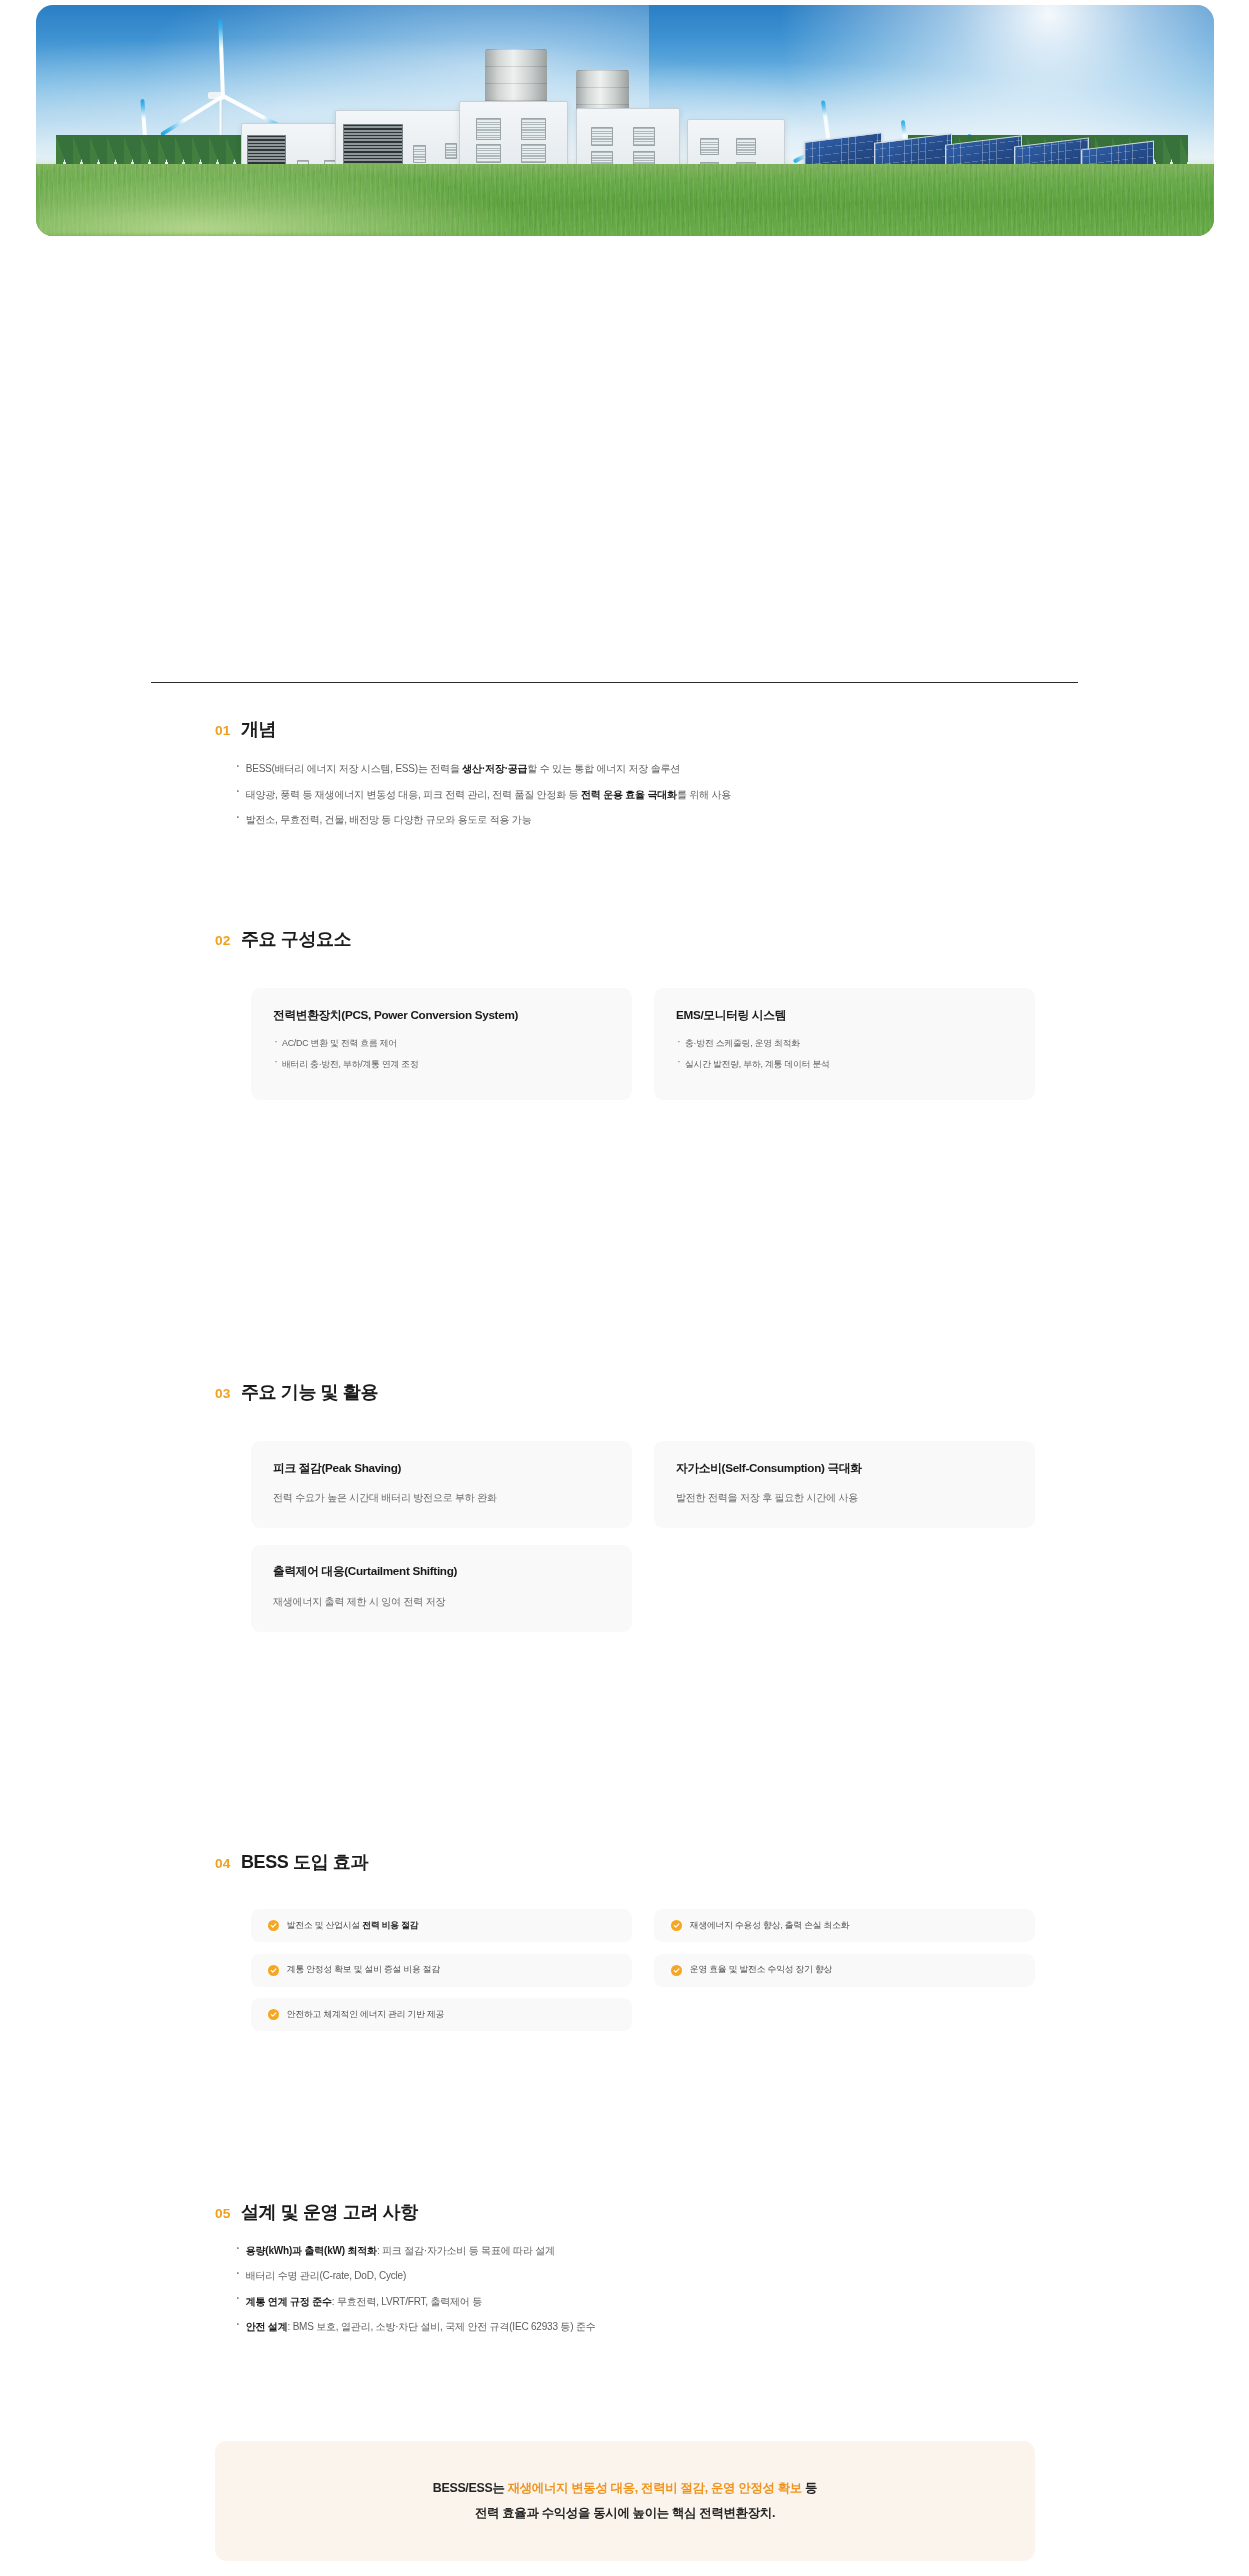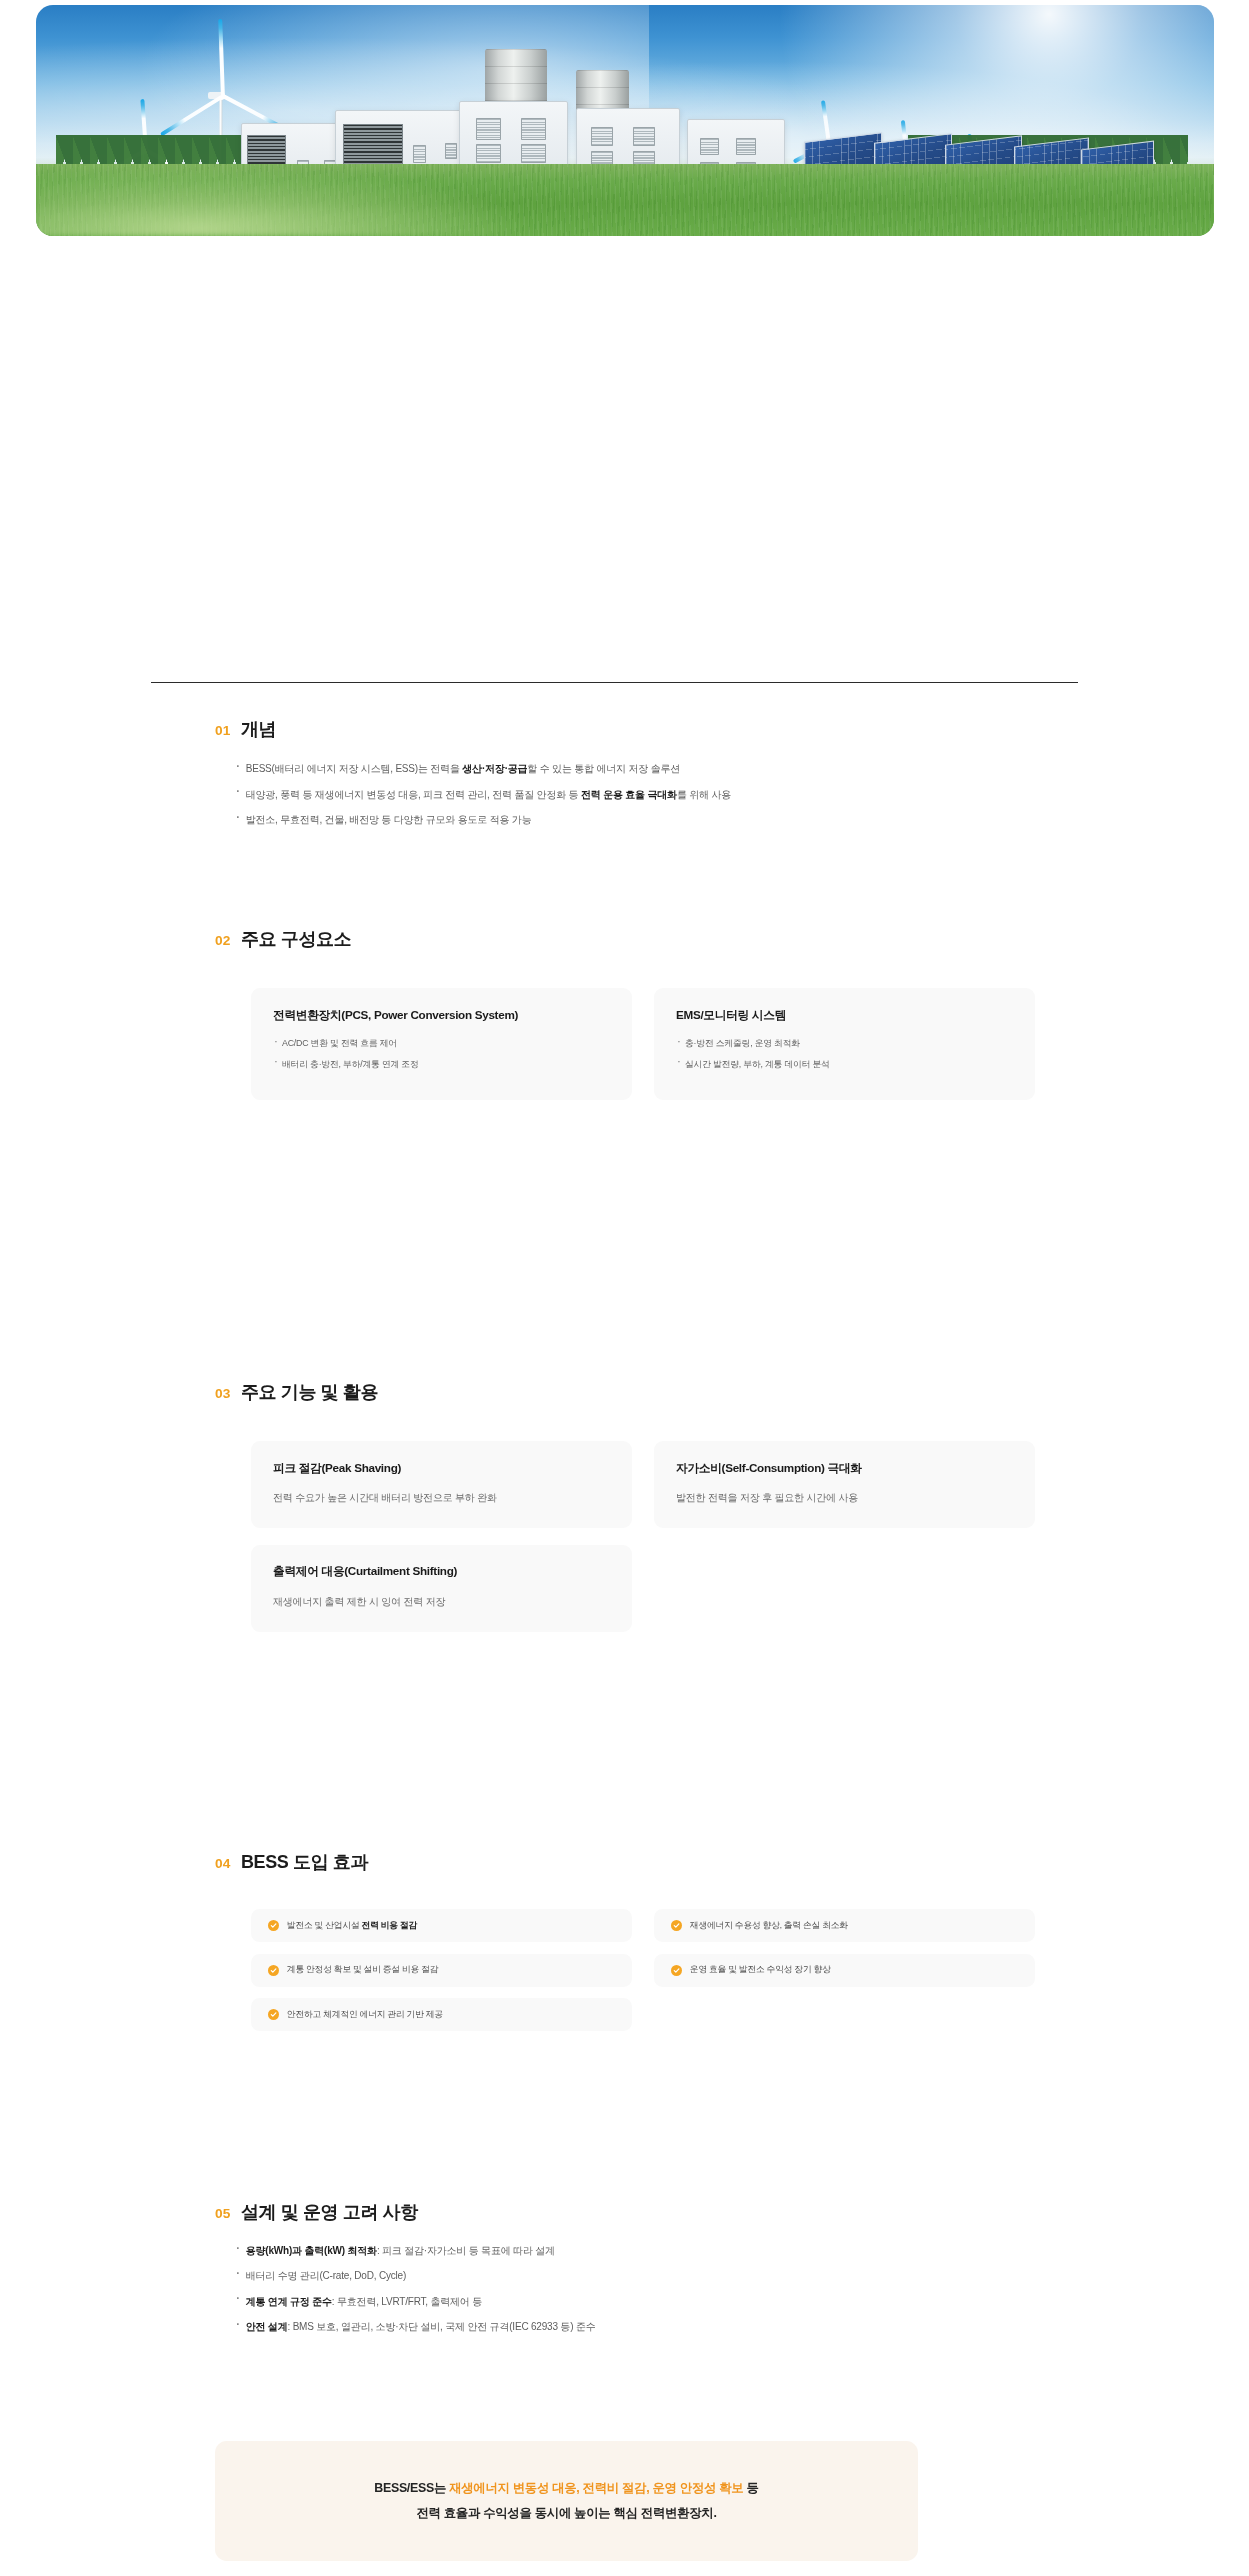--- a/index.html
+++ b/index.html
@@ -239,29 +239,29 @@
     padding: 0 17px;
   }
   .check {
     flex: 0 0 auto;
     width: 11px; height: 11px; border-radius: 50%;
     background: #f5a623;
     display: flex; align-items: center; justify-content: center;
   }
   .check svg { display: block; }
   .benefit-text {
-    font-size: 8.8px; color: #4f4f4f; letter-spacing: -0.2px; font-family: Liberation Serif, serif;
+    font-size: 8.8px; color: #4f4f4f; letter-spacing: -0.2px;
   }
   .benefit-text b { color: #1d1d1d; font-weight: 700; }
 
   
   .callout {
     position: absolute;
     left: 215px; top: 2441px;
-    width: 703px; height: 120px;
+    width: 820px; height: 120px;
     background: #faf4ed;
     border-radius: 11.7px;
     display: flex; flex-direction: column;
     align-items: center; justify-content: center;
     gap: 6.5px;
   }
   .callout-line {
     font-size: 12.4px; font-weight: 700; color: #242424;
     letter-spacing: -0.3px; line-height: 1.5;
   }

